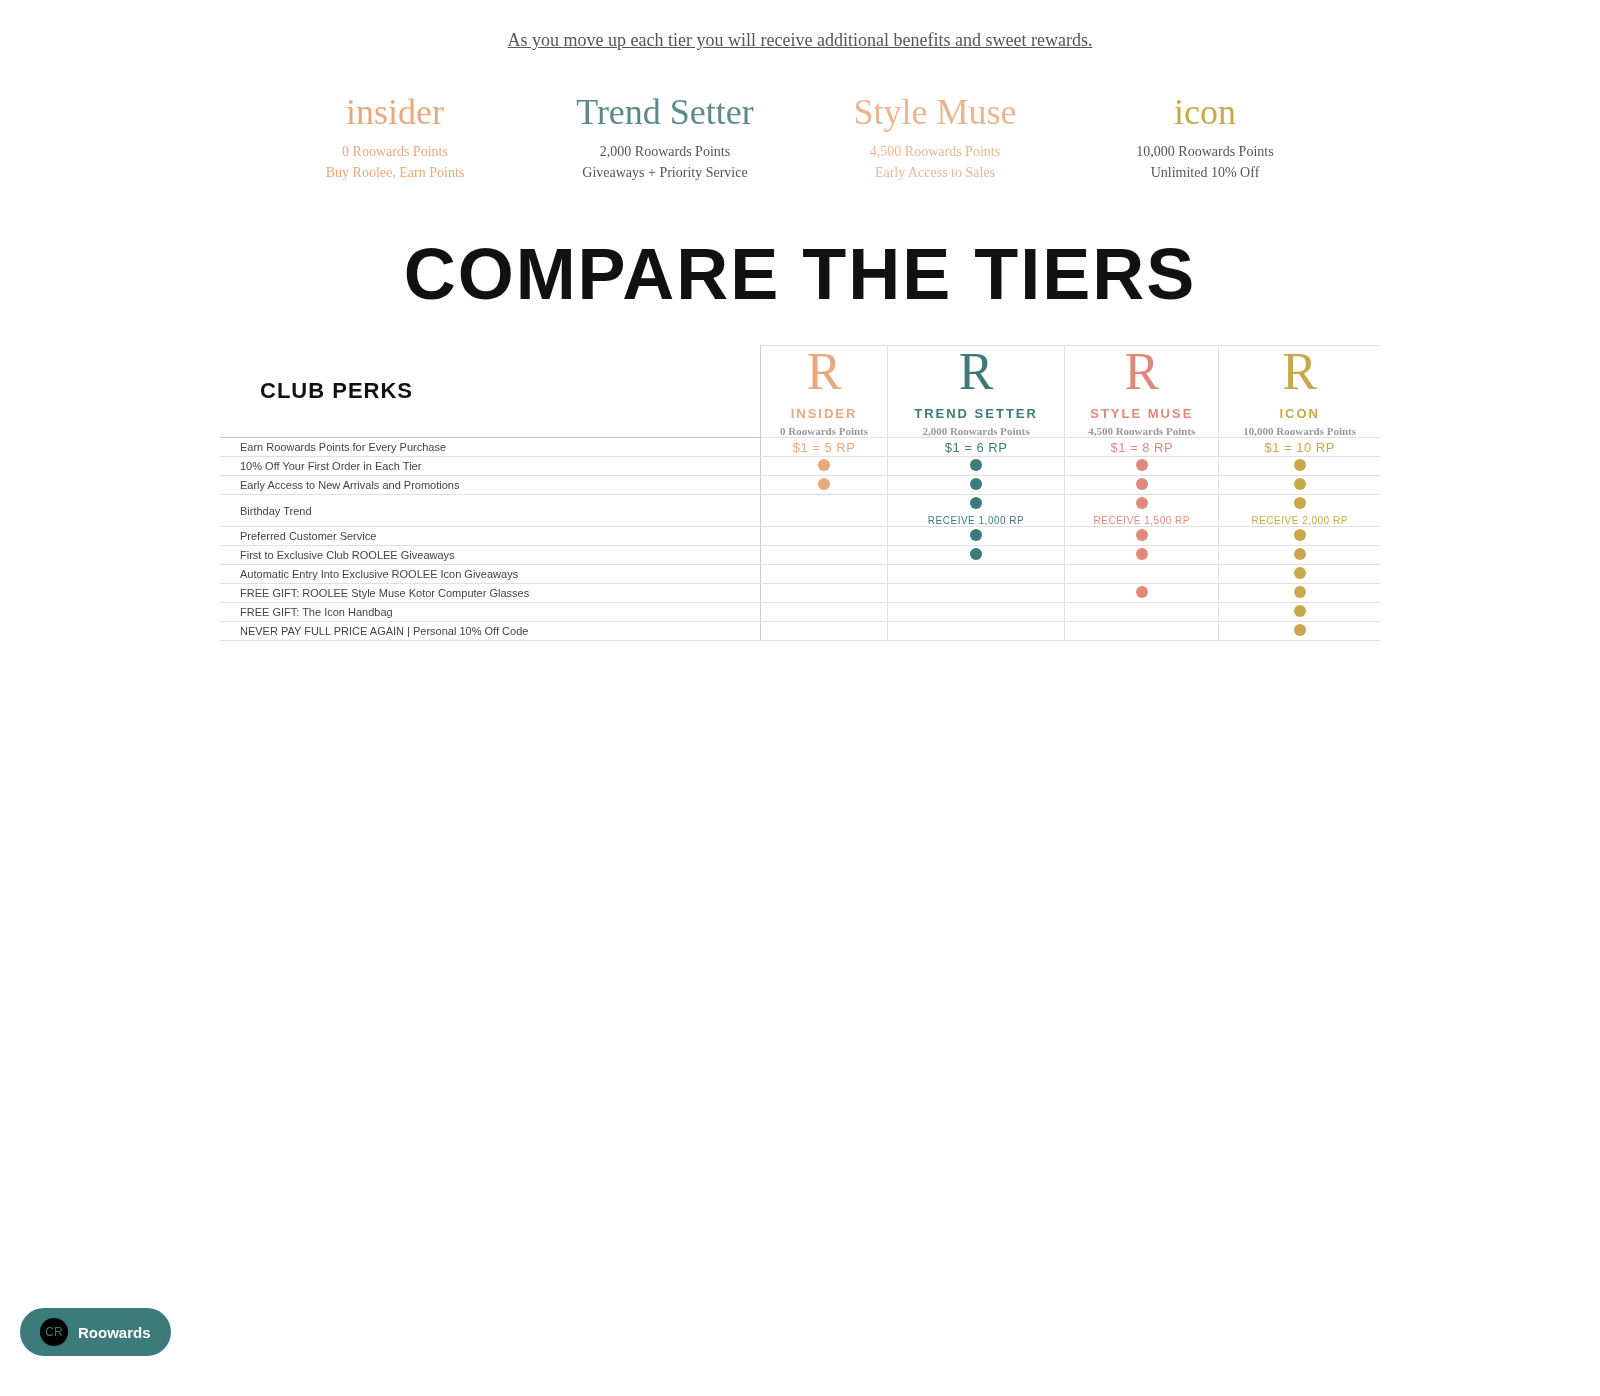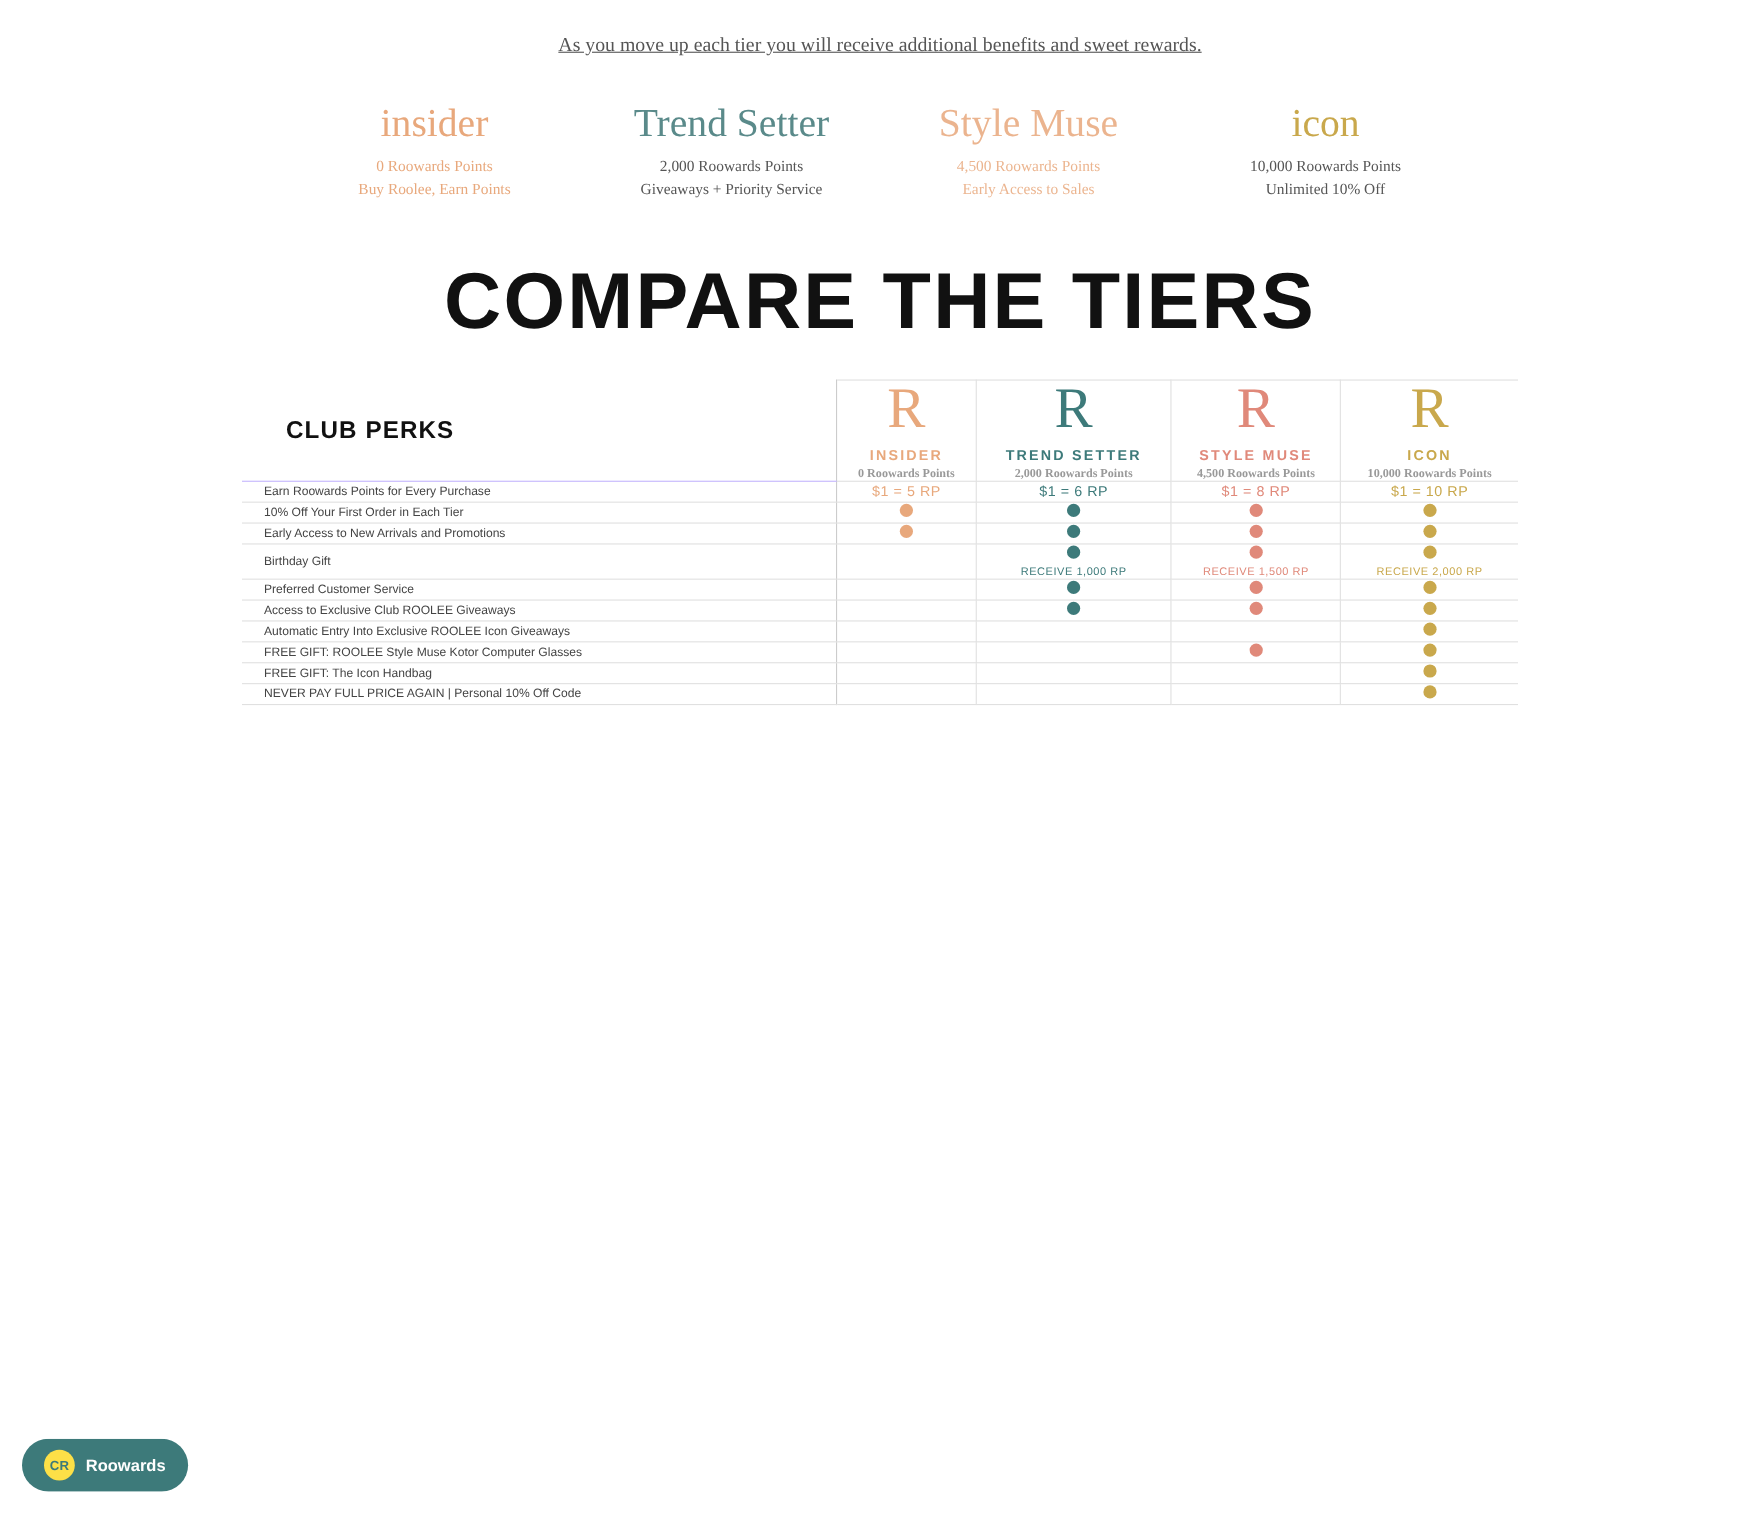--- a/index.html
+++ b/index.html
@@ -190,28 +190,28 @@
       font-size: 15px;
       font-weight: bold;
       font-family: Arial, sans-serif;
       cursor: pointer;
       z-index: 100;
     }
 
     .roowards-badge-icon {
       width: 28px;
       height: 28px;
-      background: #fde047;
+      background: #000000;
       border-radius: 50%;
       display: flex;
       align-items: center;
       justify-content: center;
       color: #3d7a7a;
       font-size: 12px;
-      font-weight: 700;
+      font-weight: 400;
     }
 
     .birthday-note {
       font-size: 10px;
       font-family: Arial, sans-serif;
       letter-spacing: 0.5px;
       margin-top: 2px;
     }
   </style>
 </head>
@@ -296,35 +296,35 @@
         <td class="perk-cell"><span class="dot dot-icon"></span></td>
       </tr>
       <tr>
         <td class="perk-label">Early Access to New Arrivals and Promotions</td>
         <td class="perk-cell"><span class="dot dot-insider"></span></td>
         <td class="perk-cell"><span class="dot dot-trendsetter"></span></td>
         <td class="perk-cell"><span class="dot dot-stylemuse"></span></td>
         <td class="perk-cell"><span class="dot dot-icon"></span></td>
       </tr>
       <tr>
-        <td class="perk-label">Birthday Gift</td>
+        <td class="perk-label">Birthday Trend</td>
         <td class="perk-cell"></td>
         <td class="perk-cell"><span class="dot dot-trendsetter"></span><div class="birthday-note perk-value trendsetter">RECEIVE 1,000 RP</div></td>
         <td class="perk-cell"><span class="dot dot-stylemuse"></span><div class="birthday-note perk-value stylemuse">RECEIVE 1,500 RP</div></td>
         <td class="perk-cell"><span class="dot dot-icon"></span><div class="birthday-note perk-value icon">RECEIVE 2,000 RP</div></td>
       </tr>
       <tr>
         <td class="perk-label">Preferred Customer Service</td>
         <td class="perk-cell"></td>
         <td class="perk-cell"><span class="dot dot-trendsetter"></span></td>
         <td class="perk-cell"><span class="dot dot-stylemuse"></span></td>
         <td class="perk-cell"><span class="dot dot-icon"></span></td>
       </tr>
       <tr>
-        <td class="perk-label">Access to Exclusive Club ROOLEE Giveaways</td>
+        <td class="perk-label">First to Exclusive Club ROOLEE Giveaways</td>
         <td class="perk-cell"></td>
         <td class="perk-cell"><span class="dot dot-trendsetter"></span></td>
         <td class="perk-cell"><span class="dot dot-stylemuse"></span></td>
         <td class="perk-cell"><span class="dot dot-icon"></span></td>
       </tr>
       <tr>
         <td class="perk-label">Automatic Entry Into Exclusive ROOLEE Icon Giveaways</td>
         <td class="perk-cell"></td>
         <td class="perk-cell"></td>
         <td class="perk-cell"></td>

